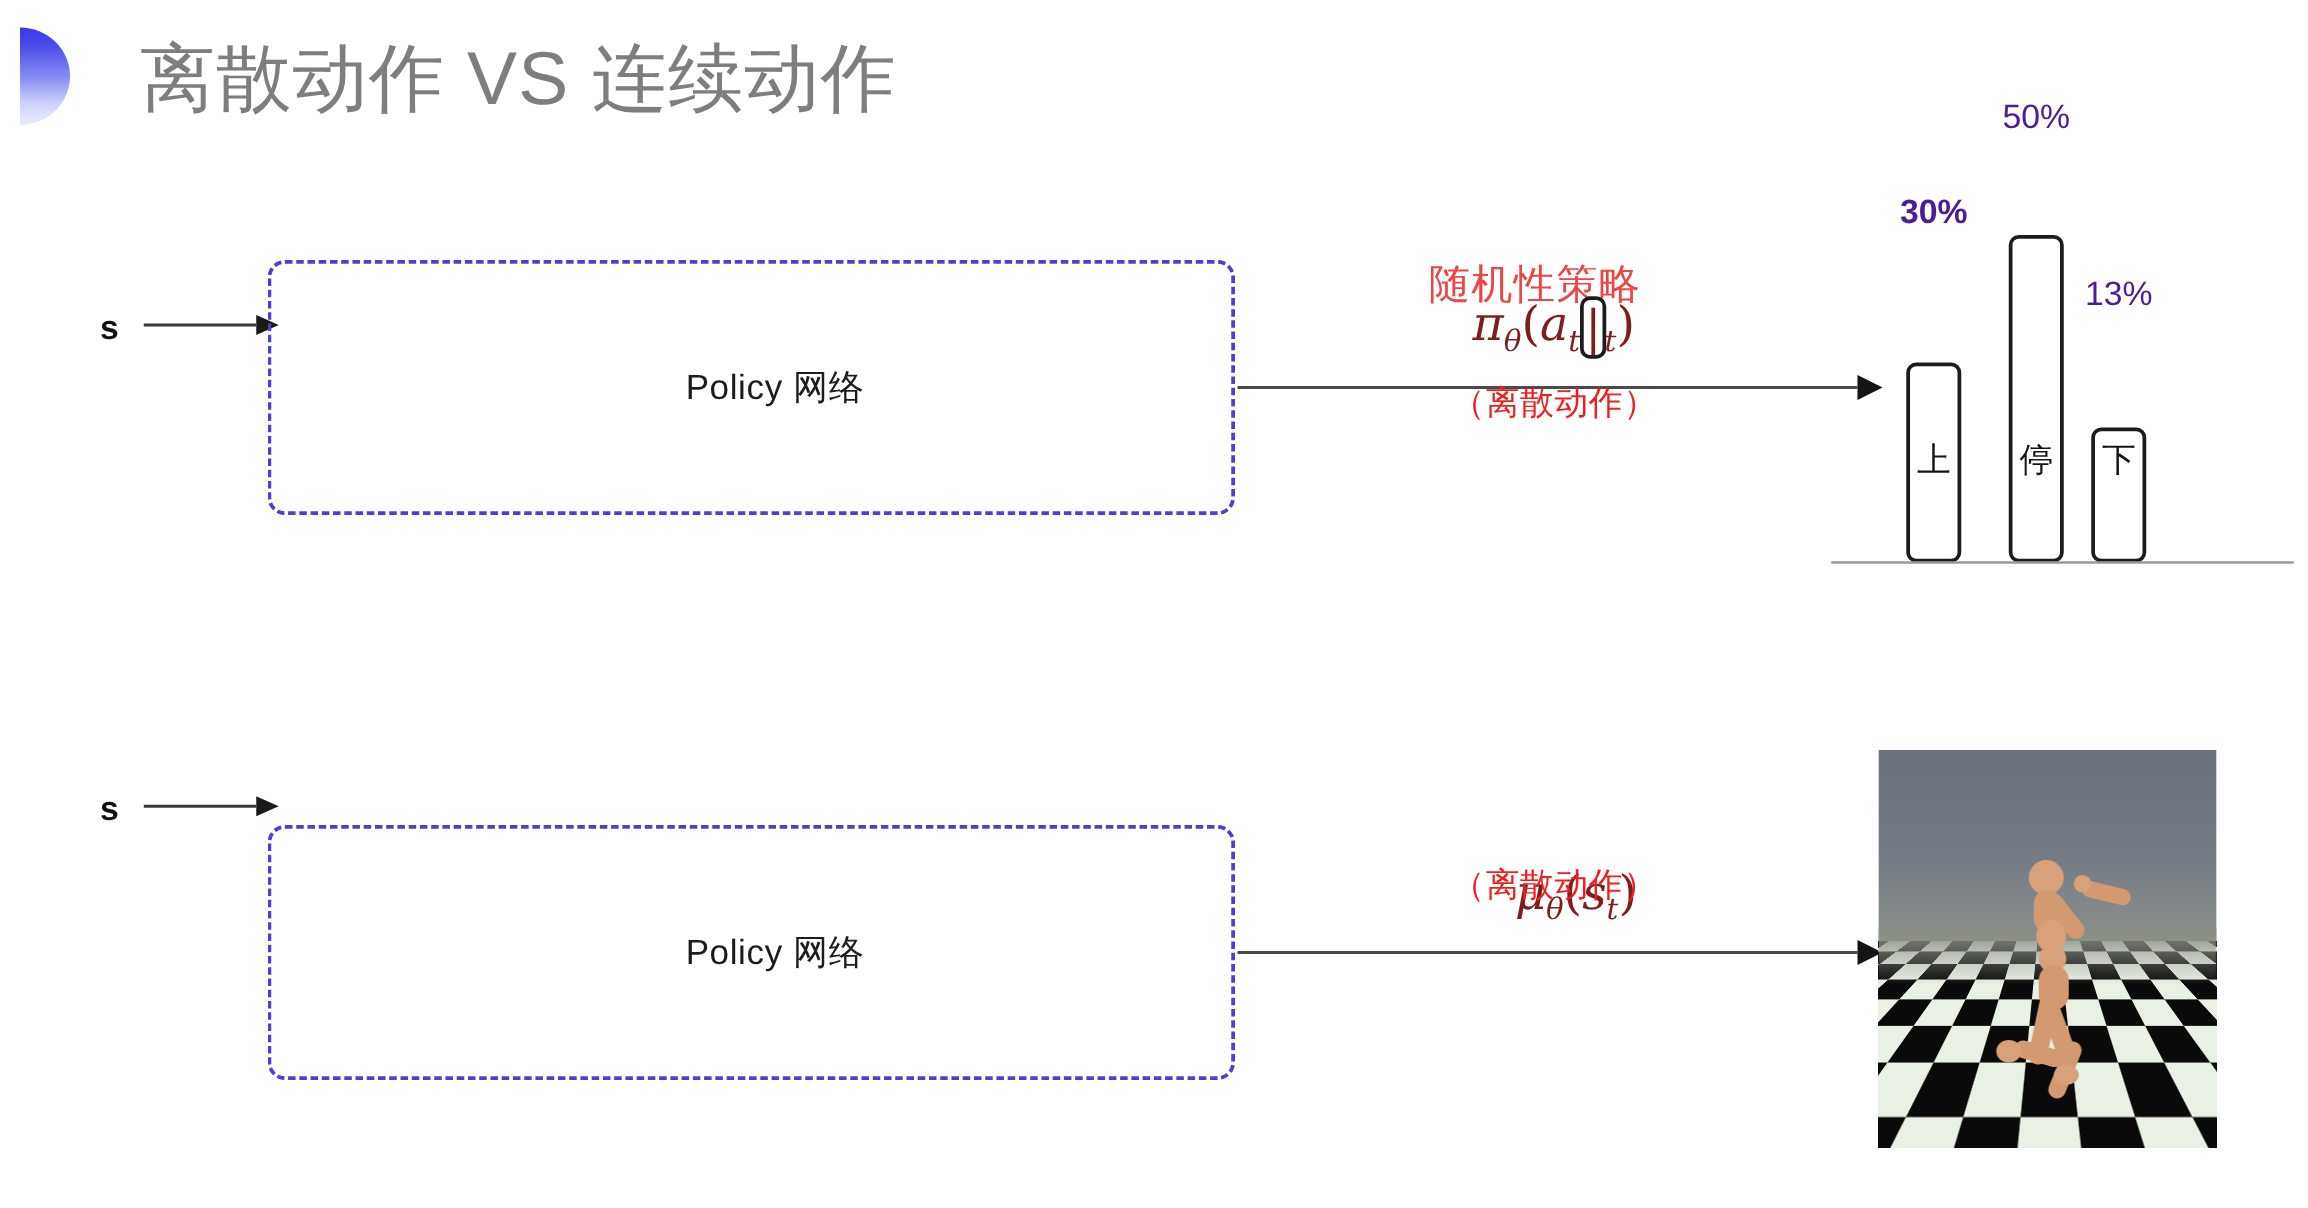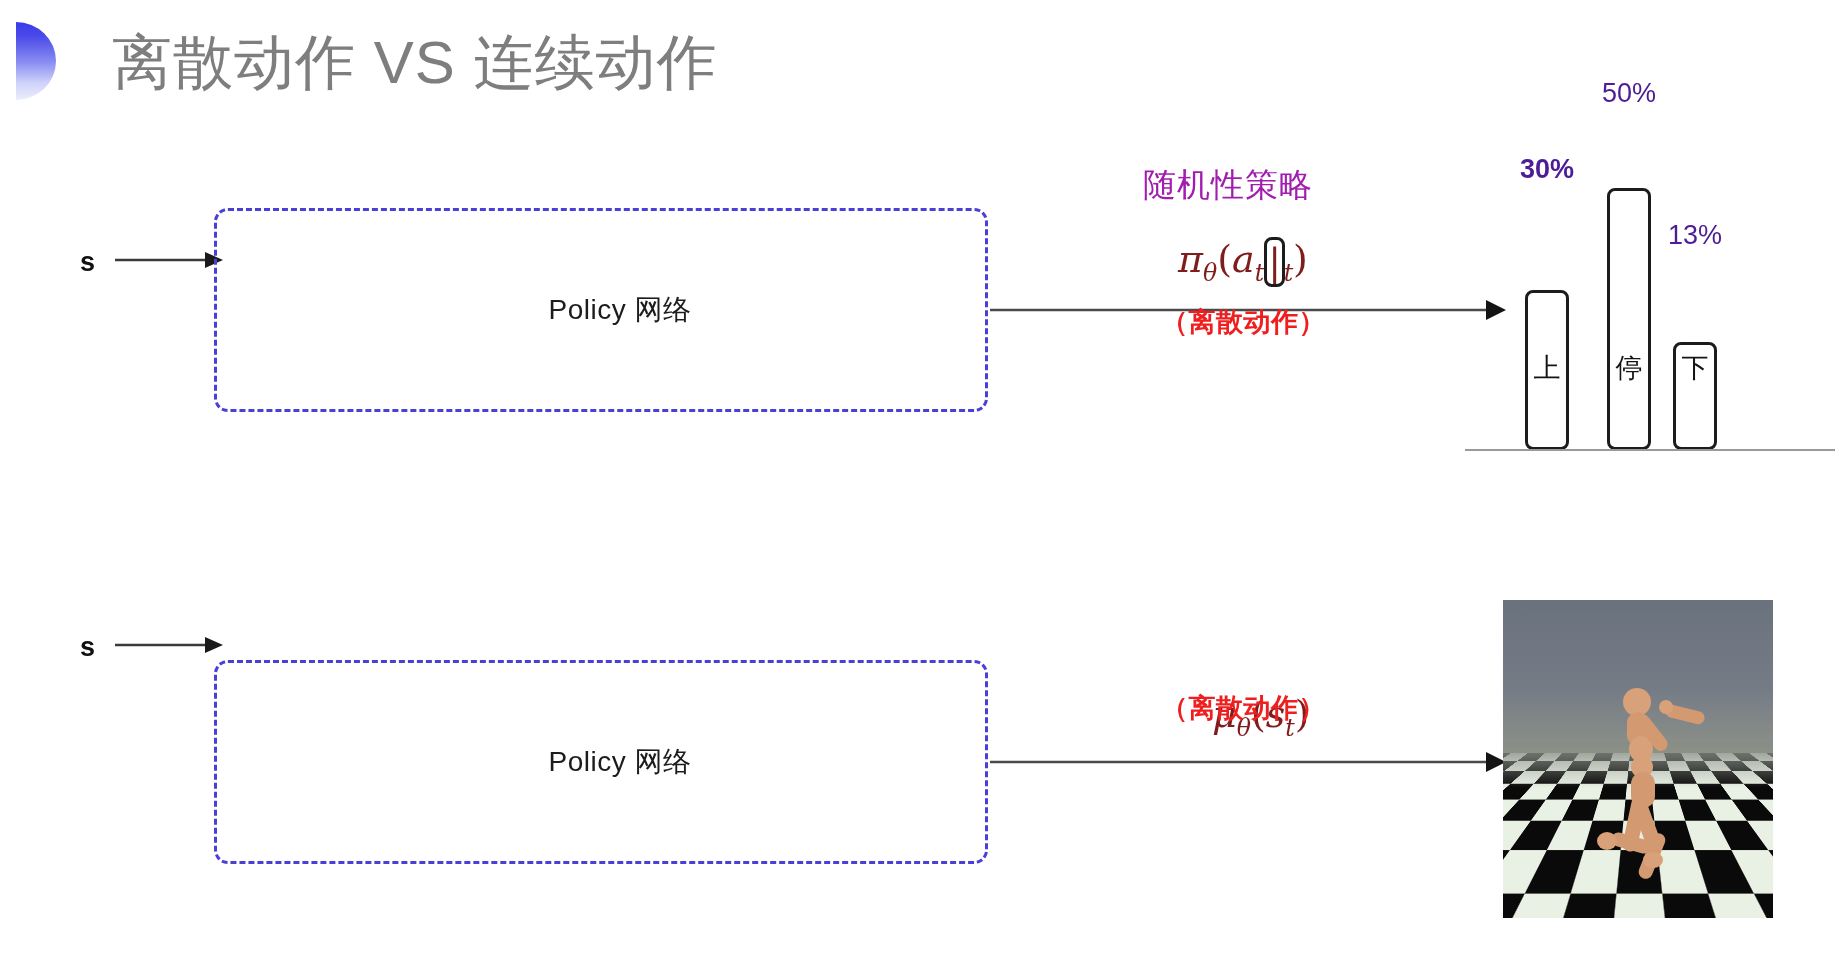--- a/index.html
+++ b/index.html
@@ -73,23 +73,24 @@
   
   .arrow-svg {
     position: absolute;
     overflow: visible;
   }
 
   
   .policy-kind {
     position: absolute;
     font-size: 33px;
-    color: #a21caf;
+    color: #ef4444;
     white-space: nowrap;
     letter-spacing: 1px;
+    margin-top: 42px;
   }
   .formula {
     position: absolute;
     font-family: "DejaVu Serif", "Liberation Serif", serif;
     font-style: italic;
     font-size: 38px;
     color: #7f1d1d;
     white-space: nowrap;
   }
   .formula .sub {
@@ -103,21 +104,20 @@
   .formula .bar {
     font-style: normal;
     padding: 0 1px;
   }
   .action-note {
     position: absolute;
     font-size: 27px;
     color: #ef1f1f;
     white-space: nowrap;
     letter-spacing: 0.5px;
-    font-weight: bold;
   }
 
   
   #bar-chart {
     position: absolute;
     left: 1465px;
     top: 110px;
     width: 370px;
     height: 340px;
   }

